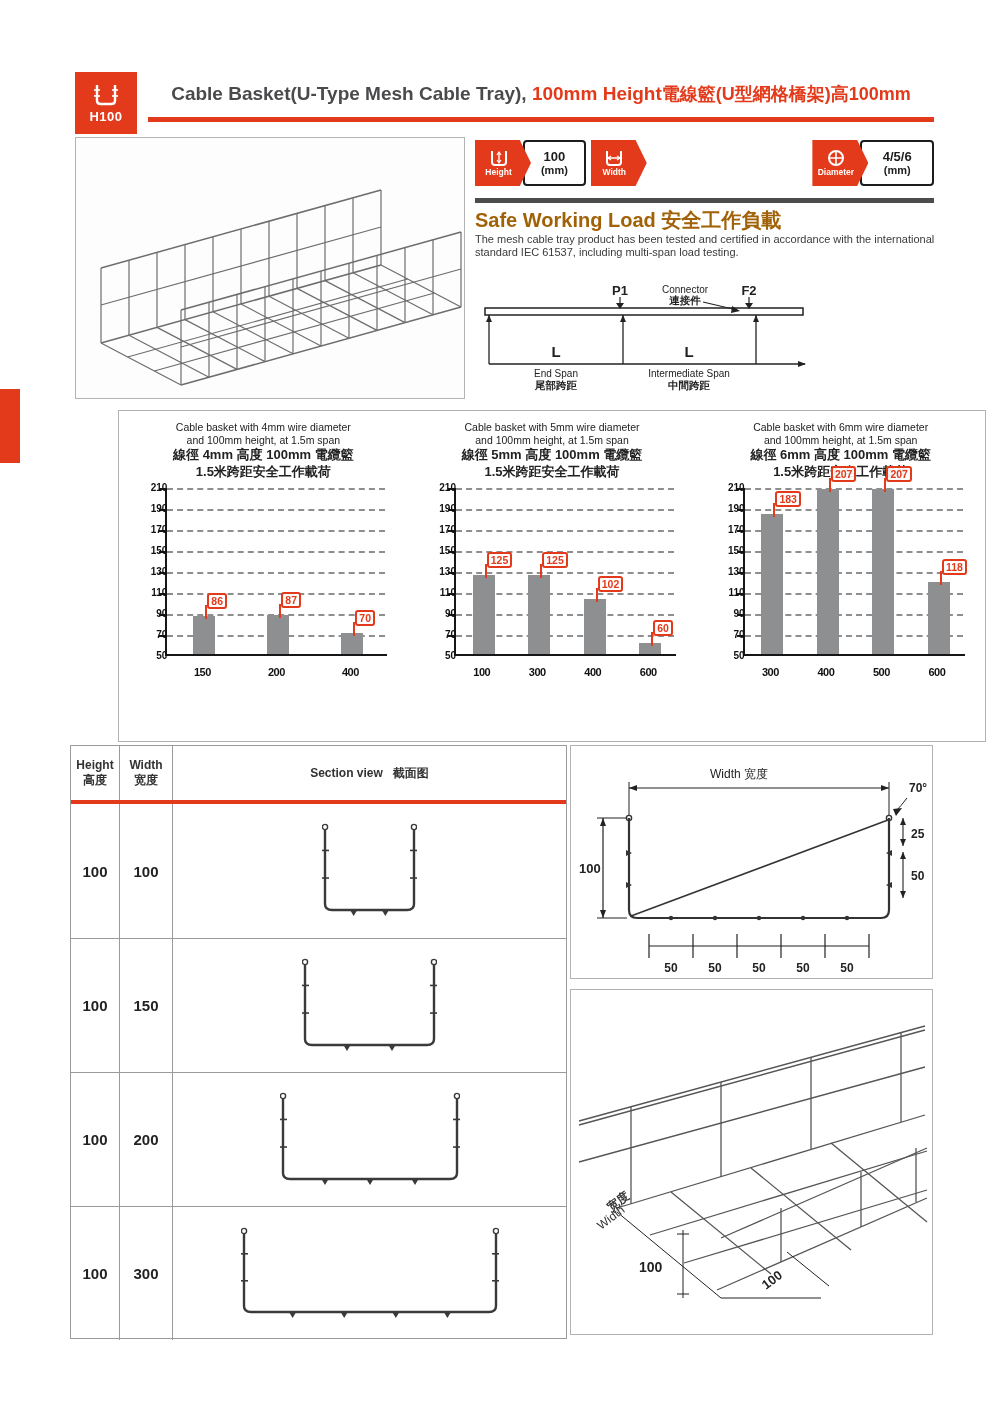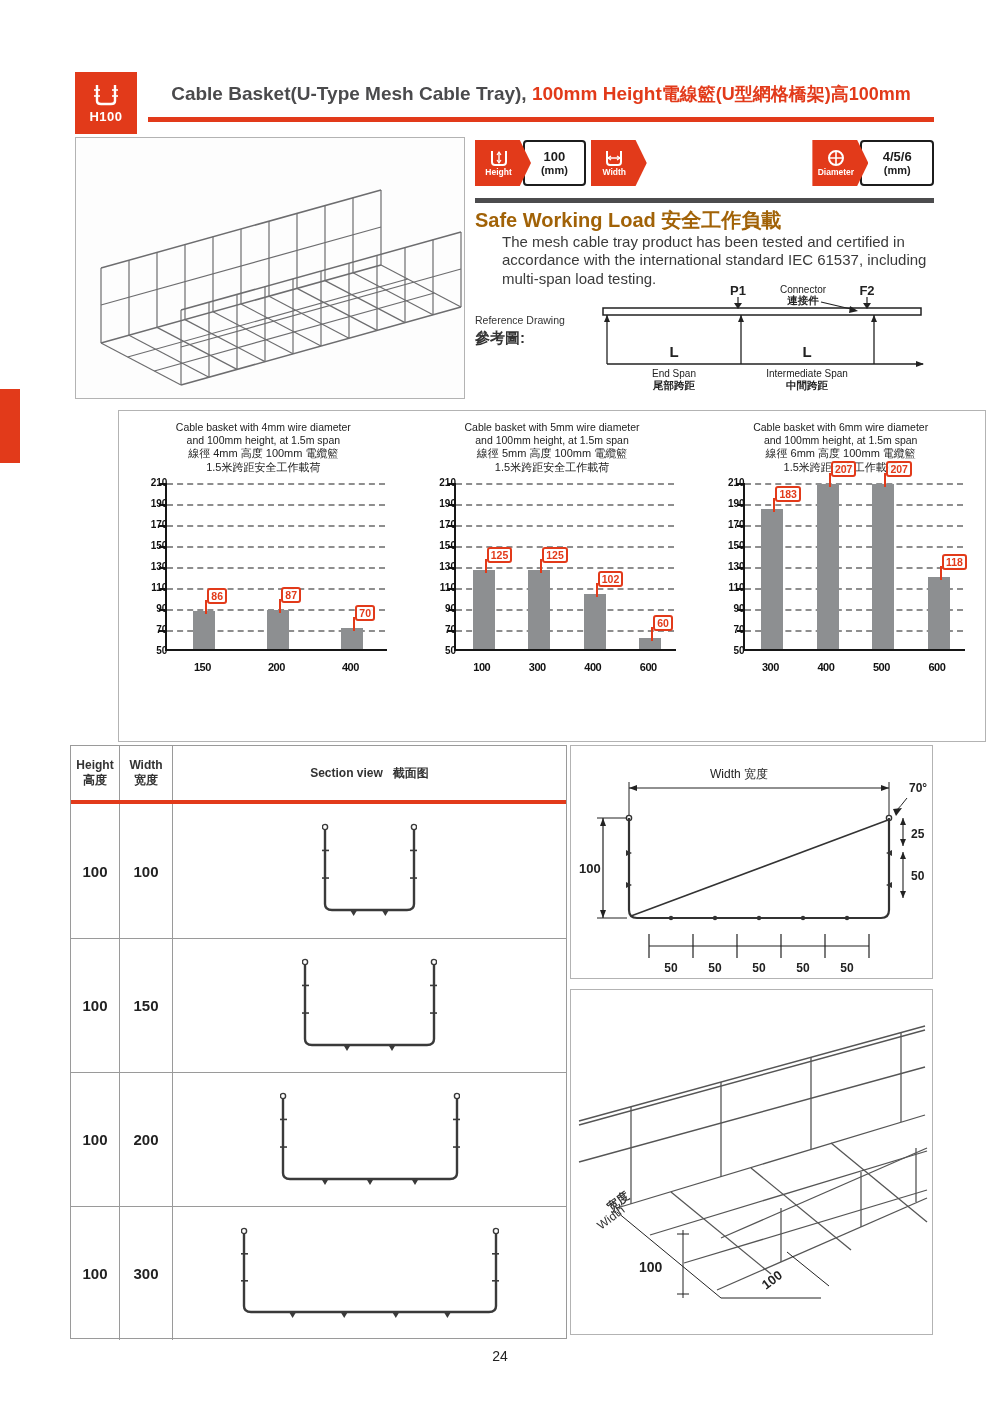--- a/index.html
+++ b/index.html
@@ -34,34 +34,34 @@
   .badge-val{margin-left:-8px;flex:1;border:2px solid #1c1c1c;border-radius:4px;background:#fff;
      display:flex;flex-direction:column;align-items:center;justify-content:center;line-height:1.1;}
   .bv-main{font-size:13px;font-weight:bold;color:#1c1c1c;}
   .bv-unit{font-size:11px;font-weight:bold;color:#1c1c1c;}
   .bv-line{font-size:11px;font-weight:bold;color:#1c1c1c;}
   .b1{width:112px;} .b2{width:219px;} .b3{width:123px;}
 
   .dark-rule{position:absolute;left:475px;top:198px;width:459px;height:5px;background:#4c4c4e;}
 
   .swl-title{position:absolute;left:475px;top:207px;font-size:20px;font-weight:bold;color:#a16207;}
-  .swl-desc-en{position:absolute;left:502px;top:233px;width:460px;font-size:15px;line-height:1.22;color:#3a3a3a;}
+  .swl-desc-en{position:absolute;left:475px;top:233px;width:460px;font-size:11px;line-height:1.22;color:#3a3a3a;}
   .swl-desc-cn{position:absolute;left:475px;top:260px;width:460px;font-size:13px;font-weight:bold;color:#2e2e2e;}
 
   .ref-area{position:absolute;left:475px;top:282px;width:460px;height:112px;display:flex;}
   .ref-labels{width:118px;padding-top:32px;}
   .ref-en{font-size:10.5px;color:#333;}
   .ref-cn{font-size:15px;font-weight:bold;color:#333;margin-top:3px;}
 
   
   .charts-box{position:absolute;left:70px;top:410px;width:868px;height:332px;border:1px solid var(--boxline);
      display:flex;padding-top:10px;margin-left:48px;}
   .chart{width:289px;position:relative;text-align:center;}
   .ct-en{font-size:10.5px;color:#222;line-height:1.25;}
-  .ct-cn{font-size:11px;font-weight:normal;color:#222;line-height:1.25;}
+  .ct-cn{font-size:13px;font-weight:bold;color:#222;line-height:1.25;}
   .plotwrap{position:relative;width:272px;height:202px;margin:8px auto 0;text-align:left;}
   .plot{position:absolute;left:38px;top:0;width:222px;height:168px;border-left:2px solid #161616;border-bottom:2px solid #161616;}
   .gl{position:absolute;left:0;right:2px;height:0;border-top:2px dashed #8e8e8e;}
   .gl::before{content:'';position:absolute;left:-8px;top:-2px;width:6px;height:2px;background:#161616;}
   .yl{position:absolute;left:6px;width:34px;text-align:right;font-size:10px;font-weight:bold;color:#111;}
   .bar{position:absolute;bottom:0;width:22px;background:var(--bar);z-index:2;}
   .xl{position:absolute;top:178px;width:48px;text-align:center;font-size:11px;font-weight:bold;color:#111;letter-spacing:-.5px;}
   .flag{position:absolute;z-index:3;}
   .flag .pole{position:absolute;left:0;top:8px;width:2px;height:14px;background:var(--red);}
   .flag .fl{position:absolute;left:2px;top:-4px;border:2px solid var(--red);border-radius:3px;
@@ -196,24 +196,20 @@
     </div>
   </div>
   <div class="dark-rule"></div>
 
   <div class="swl-title">
     <span>Safe Working Load</span> <span>安全工作負載</span>
   </div>
   <div class="swl-desc-en">The mesh cable tray product has been tested and certified in accordance with the international standard IEC 61537, including multi-span load testing.</div>
 
   <div class="ref-area">
-    <div class="ref-labels">
-      <div class="ref-en">Reference Drawing</div>
-      <div class="ref-cn">參考圖:</div>
-    </div>
     <svg width="340" height="112" viewBox="0 0 340 112">
       <rect x="10" y="26" width="318" height="7" fill="#fff" stroke="#222" stroke-width="1.5"></rect>
       <text x="145" y="13" font-size="13" font-weight="bold" fill="#222" text-anchor="middle">P1</text>
       <line x1="145" y1="15" x2="145" y2="22" stroke="#222" stroke-width="1.2"></line>
       <polygon points="141,21 149,21 145,27" fill="#222"></polygon>
       <text x="210" y="11" font-size="10" fill="#222" text-anchor="middle">Connector</text>
       <text x="210" y="22" font-size="10.5" font-weight="bold" fill="#222" text-anchor="middle">連接件</text>
       <line x1="228" y1="20" x2="262" y2="28" stroke="#222" stroke-width="1.2"></line>
       <polygon points="257,24 265,29 256,31" fill="#222"></polygon>
       <text x="274" y="13" font-size="13" font-weight="bold" fill="#222" text-anchor="middle">F2</text>
@@ -565,14 +561,13 @@
         <line x1="150" y1="308" x2="250" y2="308"></line>
         <line x1="216" y1="262" x2="258" y2="296"></line>
       </g>
       <text x="40" y="222" font-size="12" font-weight="bold" fill="#333" transform="rotate(-37 40 222)">宽度</text>
       <text x="30" y="240" font-size="12" fill="#333" transform="rotate(-37 30 240)">Width</text>
       <text x="68" y="282" font-size="14" font-weight="bold" fill="#222">100</text>
       <text x="195" y="300" font-size="13" font-weight="bold" fill="#222" transform="rotate(-37 195 300)">100</text>
     </svg>
   </div>
 
-  <div class="page-num">24</div>
 </div>
 
 </body></html>

